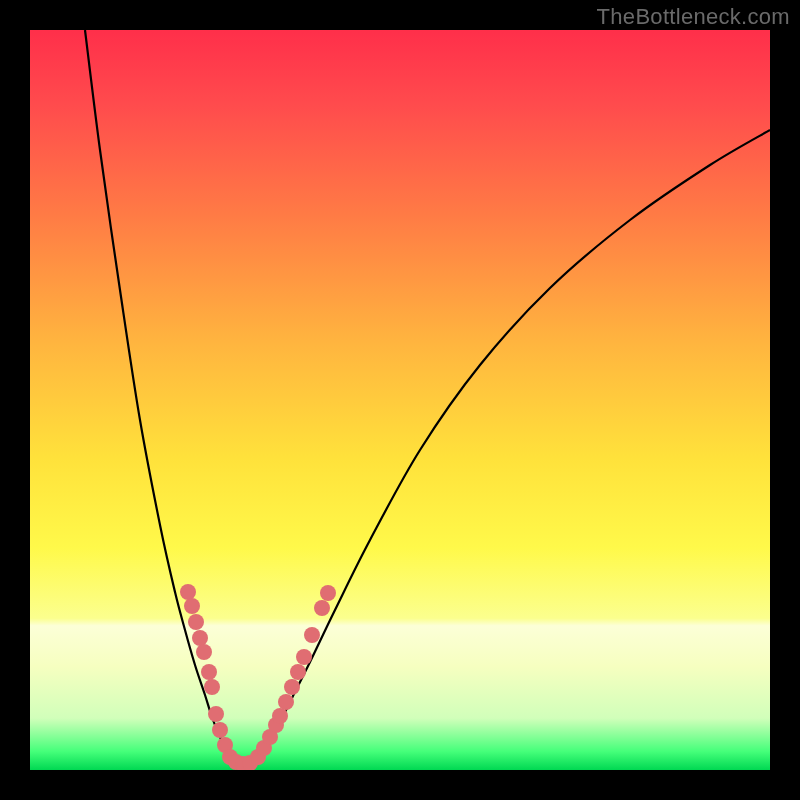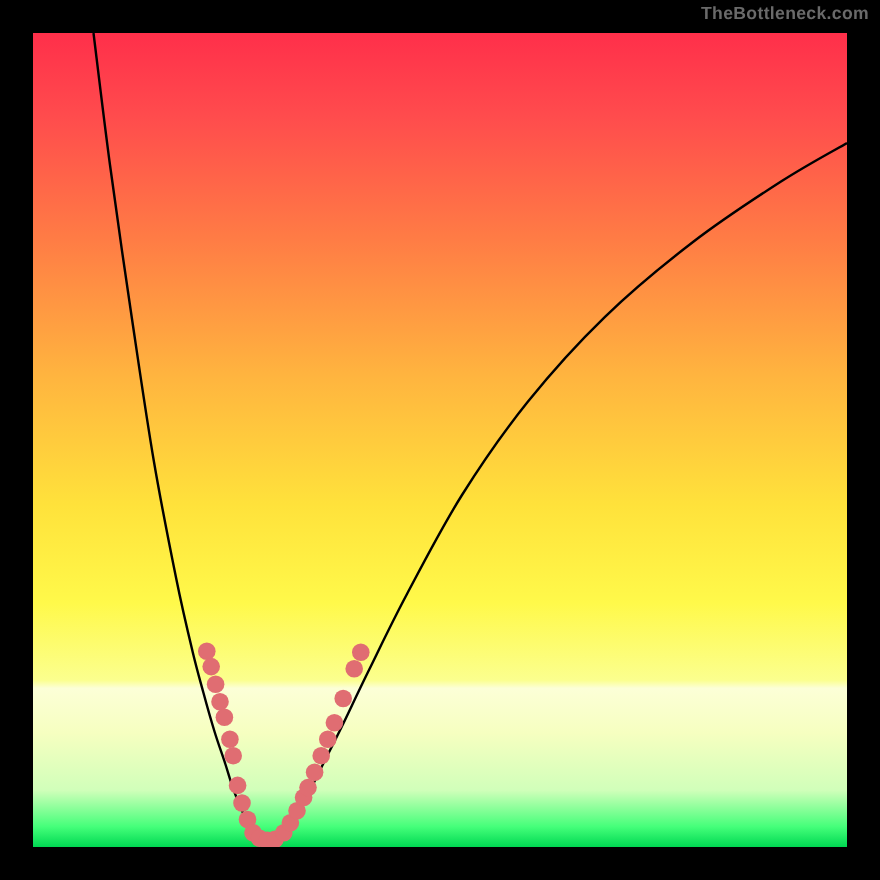--- a/index.html
+++ b/index.html
@@ -37,23 +37,23 @@
       #d1ffba 93%,
       #45ff7a 97.5%,
       #00d852 100%
     );
   }
   .watermark {
     position: absolute;
     top: 4px;
     right: 10px;
     color: #6a6a6a;
-    font-size: 16px;
+    font-size: 22px;
     letter-spacing: 0.3px;
-    font-weight: 700;
+    font-weight: 400;
     user-select: none;
   }
   svg.curves {
     position: absolute;
     inset: 0;
   }
   .curve {
     fill: none;
     stroke: #000;
     stroke-width: 2.2;

